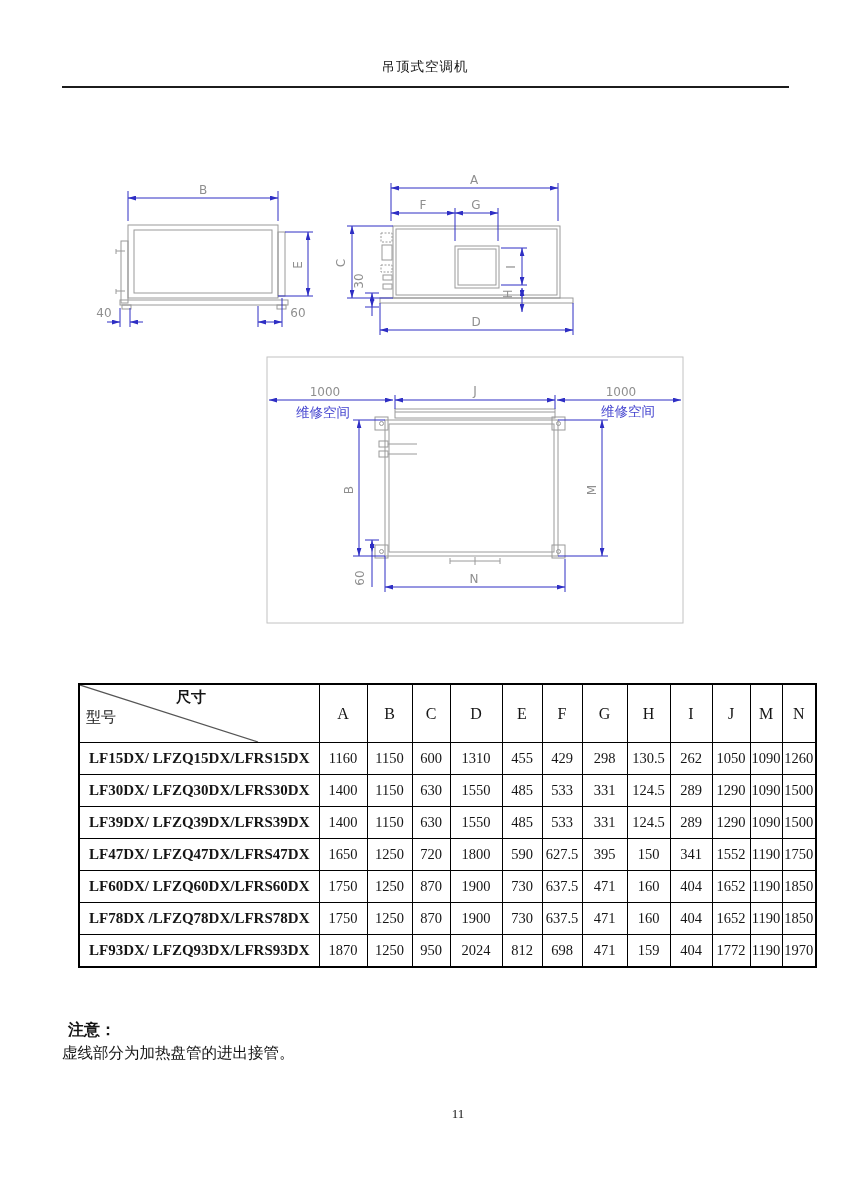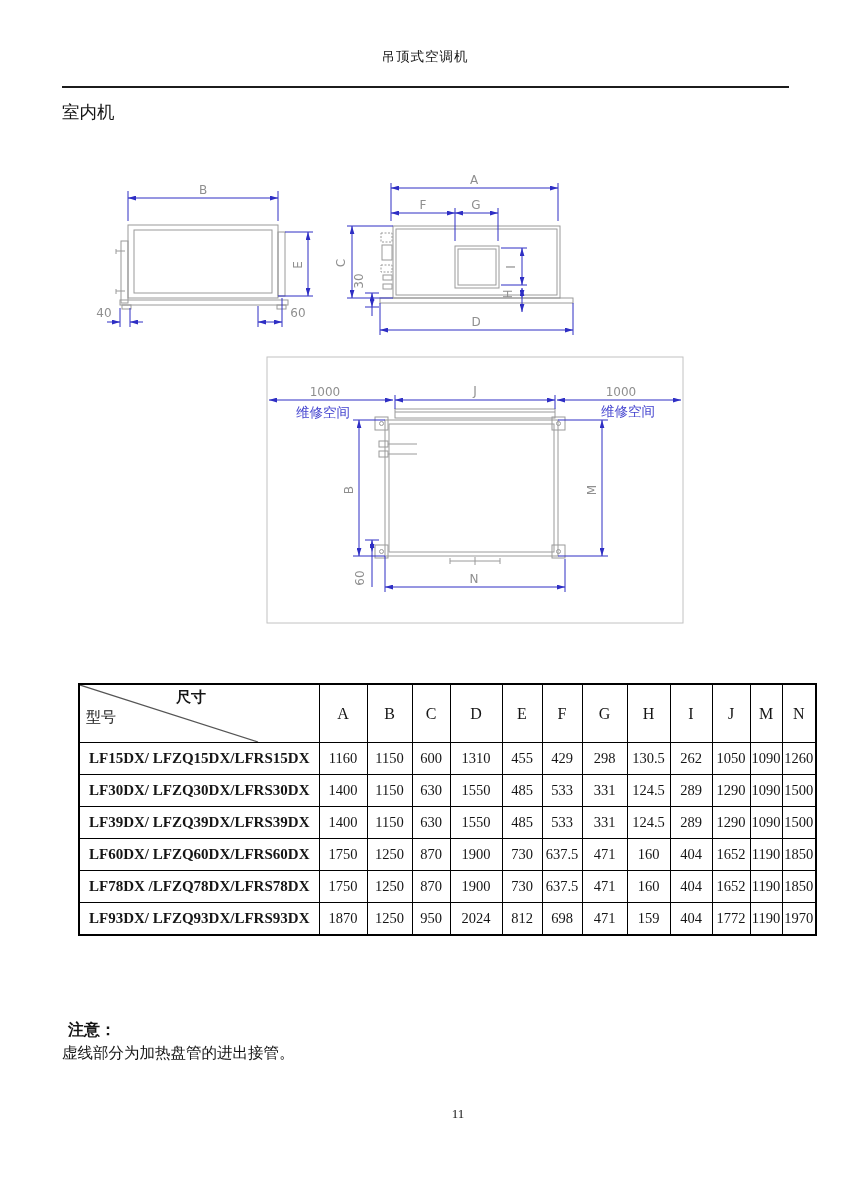--- a/index.html
+++ b/index.html
@@ -1,20 +1,20 @@
 <!DOCTYPE html>
 <html><head>
 <meta charset="utf-8">
 <style>
   html,body { margin:0; padding:0; background:#fff; }
   .page {
     position:relative; width:850px; height:1202px; background:#ffffff;
     font-family:"Liberation Serif","DejaVu Serif",serif; color:#151515; overflow:hidden;
   }
-  .hdr { position:absolute; top:48px; left:0; width:100%; text-align:center;
+  .hdr { position:absolute; top:58px; left:0; width:100%; text-align:center;
          font-size:13.5px; letter-spacing:1px; }
   .rule { position:absolute; top:86px; left:62px; width:727px; border-top:2px solid #1c1c1c; }
   .title { position:absolute; top:99px; left:62px; width:732px; font-size:17.5px; line-height:26px; }
   .dia { position:absolute; }
   .dia text { font-family:"DejaVu Sans","Liberation Sans",sans-serif; fill:#8f8f8f; font-size:12px; }
   .dia text.svc { fill:#4343cf; font-size:13.5px; }
   .dia .obj { stroke:#9a9a9a; fill:none; stroke-width:1; }
   .dia .objl { stroke:#c2c2c2; fill:none; stroke-width:1; }
   .dia .dim { stroke:#2e2ec4; fill:none; stroke-width:1; }
   .dims { position:absolute; top:683px; left:78px; width:737px; border-collapse:collapse;
@@ -34,21 +34,20 @@
 </style>
 </head>
 <body>
 
 <div class="page">
 
   <div class="hdr">吊顶式空调机</div>
   <div class="rule"></div>
 
   <div class="title">
-    <div>室内机</div>
   </div>
 
   <svg class="dia" style="left:95px; top:175px;" width="240" height="165" viewBox="0 0 240 165">
     <defs>
       <marker id="a1" viewBox="0 0 10 6" refX="10" refY="3" markerWidth="8" markerHeight="5" orient="auto-start-reverse">
           <path d="M0,0L10,3L0,6Z" fill="#2e2ec4"></path>
         </marker>
     </defs>
     <g>
       <rect class="obj" x="33" y="50" width="150" height="73"></rect>
@@ -252,20 +251,35 @@
           <td>485</td>
           <td>533</td>
           <td>331</td>
           <td>124.5</td>
           <td>289</td>
           <td>1290</td>
           <td>1090</td>
           <td>1500</td>
         </tr>
         <tr>
+          <td class="model">LF47DX/ LFZQ47DX/LFRS47DX</td>
+          <td>1650</td>
+          <td>1250</td>
+          <td>720</td>
+          <td>1800</td>
+          <td>590</td>
+          <td>627.5</td>
+          <td>395</td>
+          <td>150</td>
+          <td>341</td>
+          <td>1552</td>
+          <td>1190</td>
+          <td>1750</td>
+        </tr>
+        <tr>
           <td class="model">LF60DX/ LFZQ60DX/LFRS60DX</td>
           <td>1750</td>
           <td>1250</td>
           <td>870</td>
           <td>1900</td>
           <td>730</td>
           <td>637.5</td>
           <td>471</td>
           <td>160</td>
           <td>404</td>

